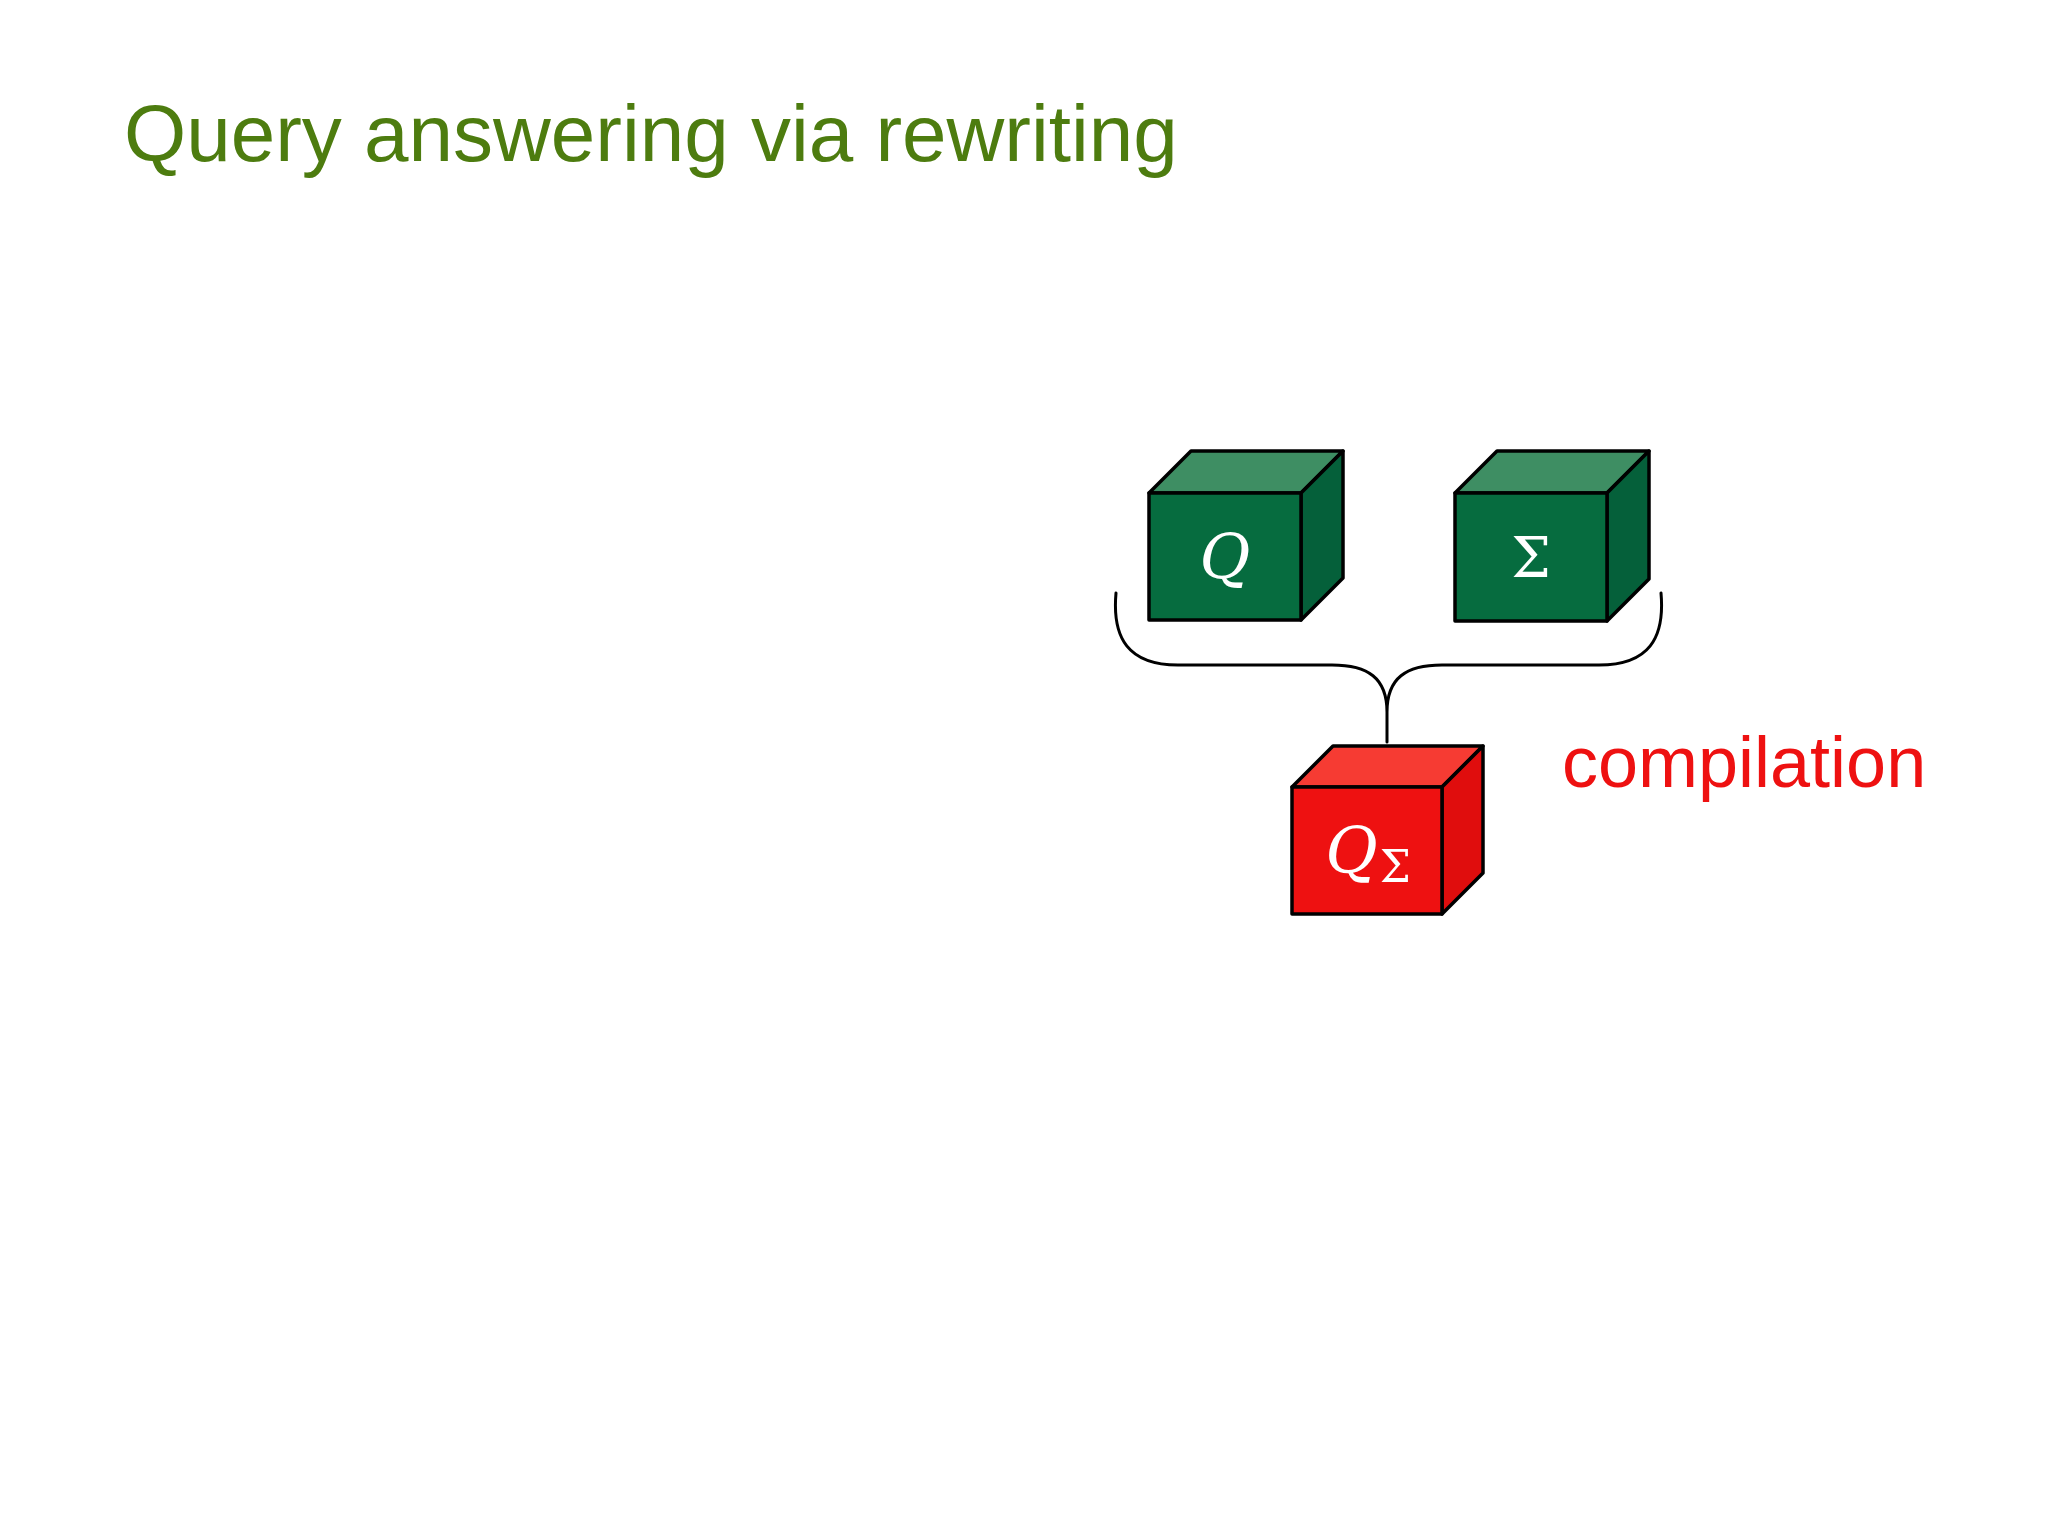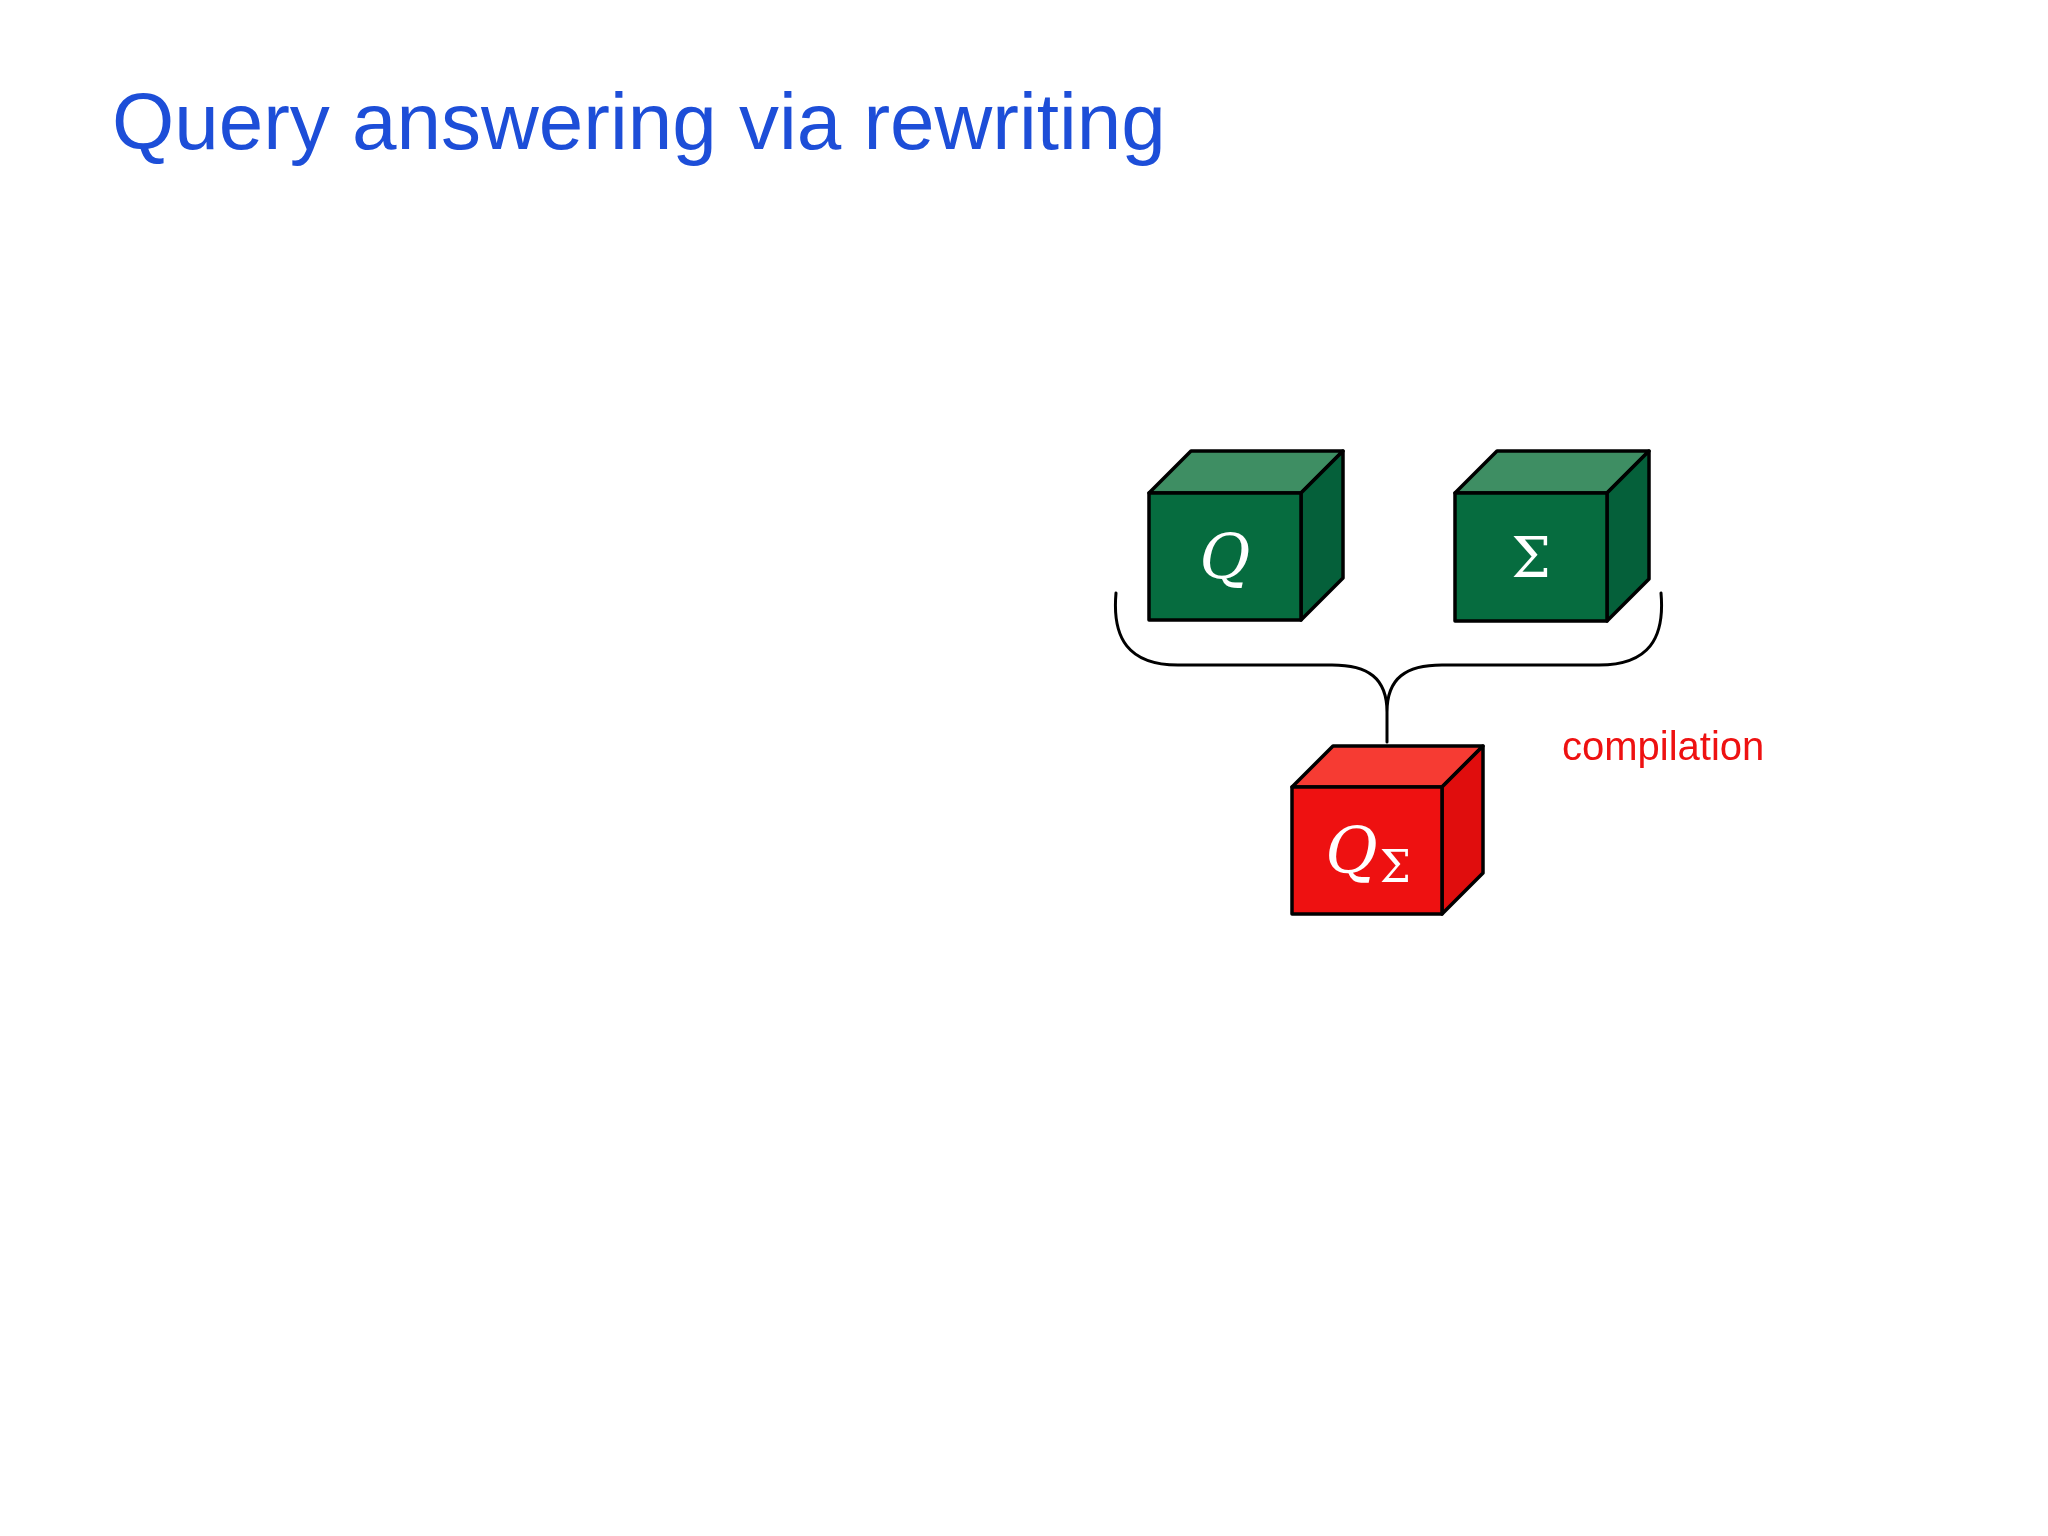--- a/index.html
+++ b/index.html
@@ -12,25 +12,25 @@
     position: relative;
     width: 2048px;
     height: 1536px;
     background: #ffffff;
     overflow: hidden;
   }
   .slide-title {
     position: absolute;
     left: 112px;
     top: 82px;
-    margin: 0;
+    margin: 12px;
     font-size: 80px;
     font-weight: 400;
     line-height: 1;
-    color: #1d4ed8;
+    color: #4d7c0f;
     font-family: "Liberation Sans", sans-serif;
     white-space: nowrap;
   }
   .diagram-canvas {
     position: absolute;
     left: 0;
     top: 0;
     width: 2048px;
     height: 1536px;
   }
@@ -62,21 +62,21 @@
     font-style: normal;
     font-size: 44px;
     position: relative;
     top: 16px;
     left: 2px;
   }
   .compilation-text {
     position: absolute;
     left: 1562px;
     top: 726px;
-    font-size: 40px;
+    font-size: 72px;
     line-height: 1;
     color: #EE1111;
     font-family: "Liberation Sans", sans-serif;
     white-space: nowrap;
   }
 </style>
 </head>
 <body>
 
 <div class="slide">

